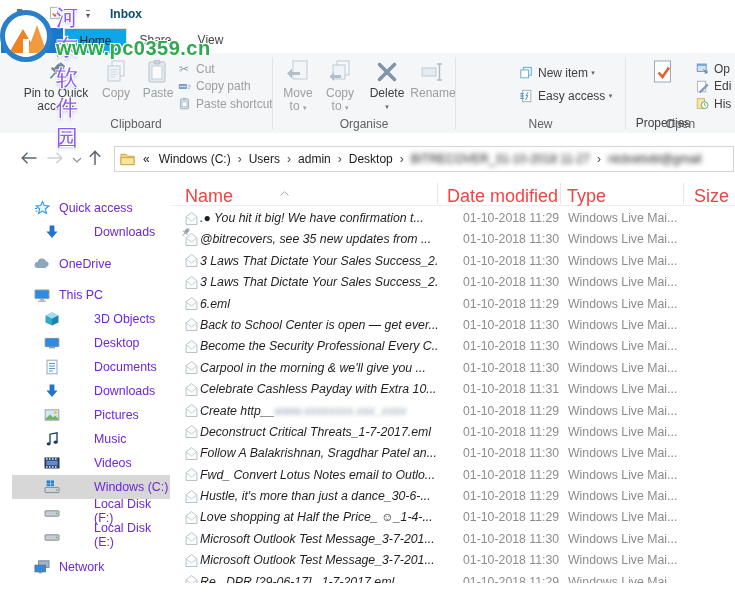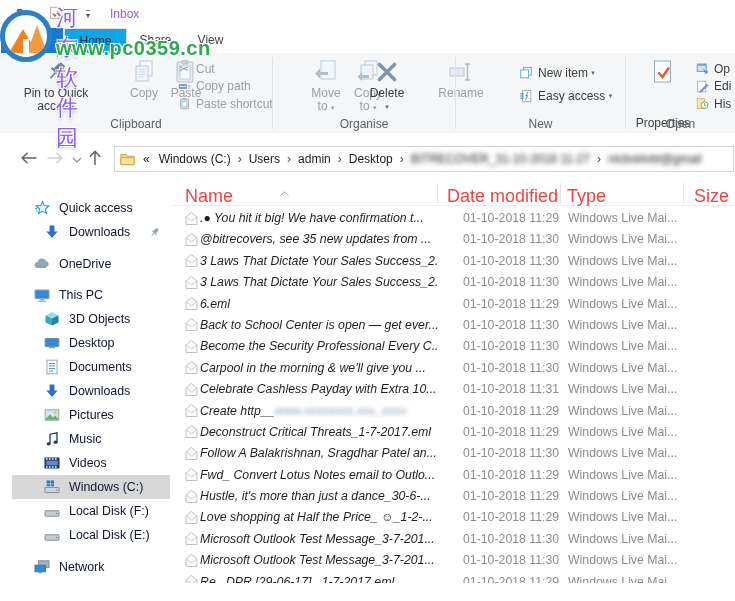--- a/index.html
+++ b/index.html
@@ -4,37 +4,37 @@
 <style>
   html,body{margin:0;padding:0;background:#fff;}
   #app{position:relative;width:735px;height:601px;overflow:hidden;background:#fff;
        font-family:"Liberation Sans","DejaVu Sans",sans-serif;font-size:12px;color:#1f1f1f;}
 
   
   .titlebar{position:absolute;left:0;top:0;width:100%;height:28px;background:#fff;}
   .qat{position:absolute;top:6px;display:inline-flex;align-items:center;}
   .qat1{left:16px}.qat2{left:48px}
   .qat-caret{position:absolute;left:86px;top:10px;font-size:8px;color:#555;border-top:1px solid #777;padding-top:1px;line-height:8px;}
-  .win-title{position:absolute;left:110px;top:7px;font-size:12px;color:#8b5cf6;}
+  .win-title{position:absolute;left:110px;top:7px;font-size:12px;color:#0c4a6e;font-weight:bold;}
 
   
   .tabstrip{position:absolute;left:0;top:28px;width:100%;height:25px;background:#fff;}
   .tab{position:absolute;top:0;height:25px;line-height:25px;text-align:center;color:#444;}
   .tab-file{left:1px;width:62px;background:#1979ca;color:#fff;}
   .tab-home{left:64px;width:63px;background:#0ea5e9;border:1px solid #e0e1e3;border-bottom:none;box-sizing:border-box;color:#2b2b2b;}
   .tab-share{left:129px;width:53px;}
   .tab-view{left:184px;width:53px;}
 
   
   .ribbon{position:absolute;left:0;top:53px;width:100%;height:80px;background:#f5f6f7;border-bottom:1px solid #d9dadb;box-sizing:content-box;}
   .rsep{position:absolute;top:4px;height:72px;width:1px;background:#e2e3e5;}
   .glabel{position:absolute;bottom:2px;font-size:12px;color:#5d6163;text-align:center;}
   .bigbtn{position:absolute;top:4px;display:flex;flex-direction:column;align-items:center;text-align:center;line-height:13px;color:#3e3e3e;}
   .bigbtn .bicon{height:30px;display:flex;align-items:center;justify-content:center;}
-  .bigbtn.dis{color:#9aa0a4;margin-left:28px;}
+  .bigbtn.dis{color:#9aa0a4;}
   .bigbtn.dis svg{opacity:.65}
   .caret{font-size:7px;color:#666;}
   .bigbtn.dis .caret{color:#9aa0a4;}
   .smallstack{position:absolute;display:flex;flex-direction:column;}
   .smallbtn{display:flex;align-items:center;height:17.5px;color:#9aa0a4;}
   .smallbtn.en{color:#3e3e3e;}
   .smallbtn .sicon{width:16px;display:inline-flex;justify-content:center;margin-right:4px;}
   .newstack .smallbtn{height:23px;}
 
   
@@ -46,23 +46,23 @@
   .addrbox .crumb{padding:0 6px;color:#1b1b1b;}
   .addrbox .csep{color:#4a4a4a;font-size:12px;padding:0 1px;}
   .addrbox .cprefix{color:#1b1b1b;padding:0 3px 0 6px;}
   .blurred{filter:blur(2.4px);color:#8ca0b8;}
 
   
   .main{position:absolute;left:0;top:178px;width:100%;height:423px;background:#fff;}
 
   
   .sidebar{position:absolute;left:0;top:0;width:170px;height:100%;padding-top:18px;box-sizing:border-box;}
-  .sbitem{display:flex;align-items:center;height:24px;font-size:12.4px;color:#0f172a;}
+  .sbitem{display:flex;align-items:center;height:24px;font-size:12.4px;color:#6d28d9;}
   .sbitem.ind0{padding-left:34px;}
-  .sbitem.ind1{padding-left:44px;}
+  .sbitem.ind1{padding-left:44px;gap:25px;}
   .sbitem.gap8{margin-top:8px}.sbitem.gap7{margin-top:7px}
   .sbitem.selected{background:#d7d7d7;margin-left:12px;}
   .sbitem.selected.ind1{padding-left:32px;}
   .sbicon{width:16px;height:16px;display:inline-flex;margin-right:9px;flex:none;}
   .sbpin{margin-left:auto;margin-right:10px;display:none;}
 
   
   .filearea{position:absolute;left:170px;top:0;right:0;height:100%;}
   .lheader{position:absolute;left:0;top:4px;right:0;height:23px;border-bottom:1px solid #efefef;font-size:18px;color:#ef4444;}
   .hcell{position:absolute;top:4px;}
@@ -649,21 +649,21 @@
               </svg></span>
     <span class="fname">Hustle, it's more than just a dance_30-6-...</span>
     <span class="fdate">01-10-2018 11:29</span>
     <span class="ftype">Windows Live Mai...</span>
   </div>
           <div class="frow">
     <span class="ficon"><svg viewBox="0 0 16 16" width="15" height="15">
                 <path d="M2.2 6.2 8 1.6 13.8 6.2 V14.4 H2.2 Z" fill="#fbfcfd" stroke="#b6bdc5"></path>
                 <path d="M2.2 6.2 8 10.6 13.8 6.2" fill="none" stroke="#c3cad1"></path>
               </svg></span>
-    <span class="fname">Love shopping at Half the Price_ ☺_1-2-...</span>
+    <span class="fname">Love shopping at Half the Price_ ☺_1-4-...</span>
     <span class="fdate">01-10-2018 11:29</span>
     <span class="ftype">Windows Live Mai...</span>
   </div>
           <div class="frow">
     <span class="ficon"><svg viewBox="0 0 16 16" width="15" height="15">
                 <path d="M2.2 6.2 8 1.6 13.8 6.2 V14.4 H2.2 Z" fill="#fbfcfd" stroke="#b6bdc5"></path>
                 <path d="M2.2 6.2 8 10.6 13.8 6.2" fill="none" stroke="#c3cad1"></path>
               </svg></span>
     <span class="fname">Microsoft Outlook Test Message_3-7-201...</span>
     <span class="fdate">01-10-2018 11:30</span>

